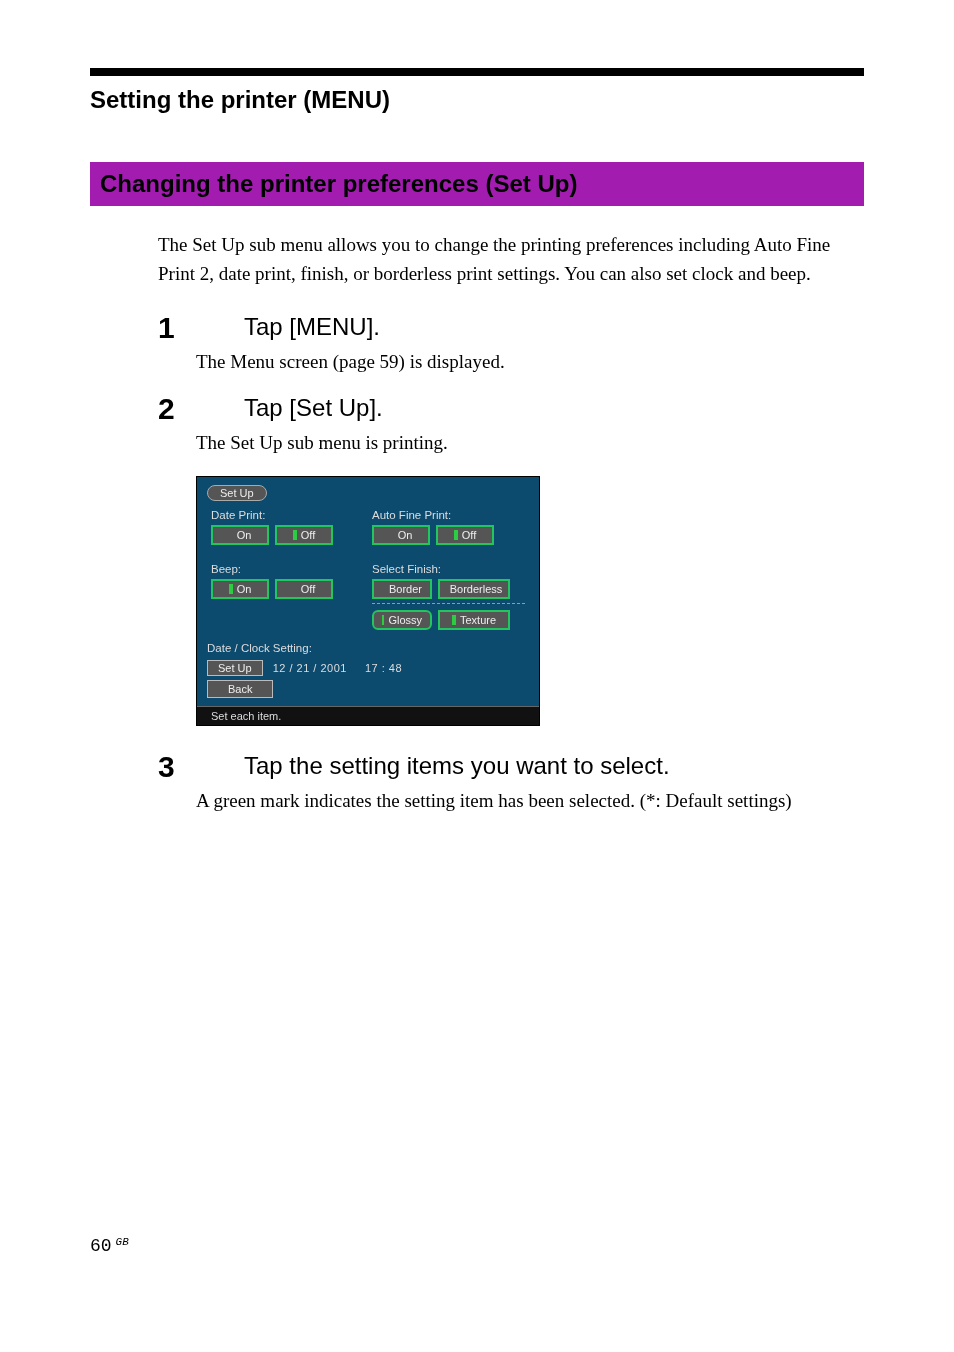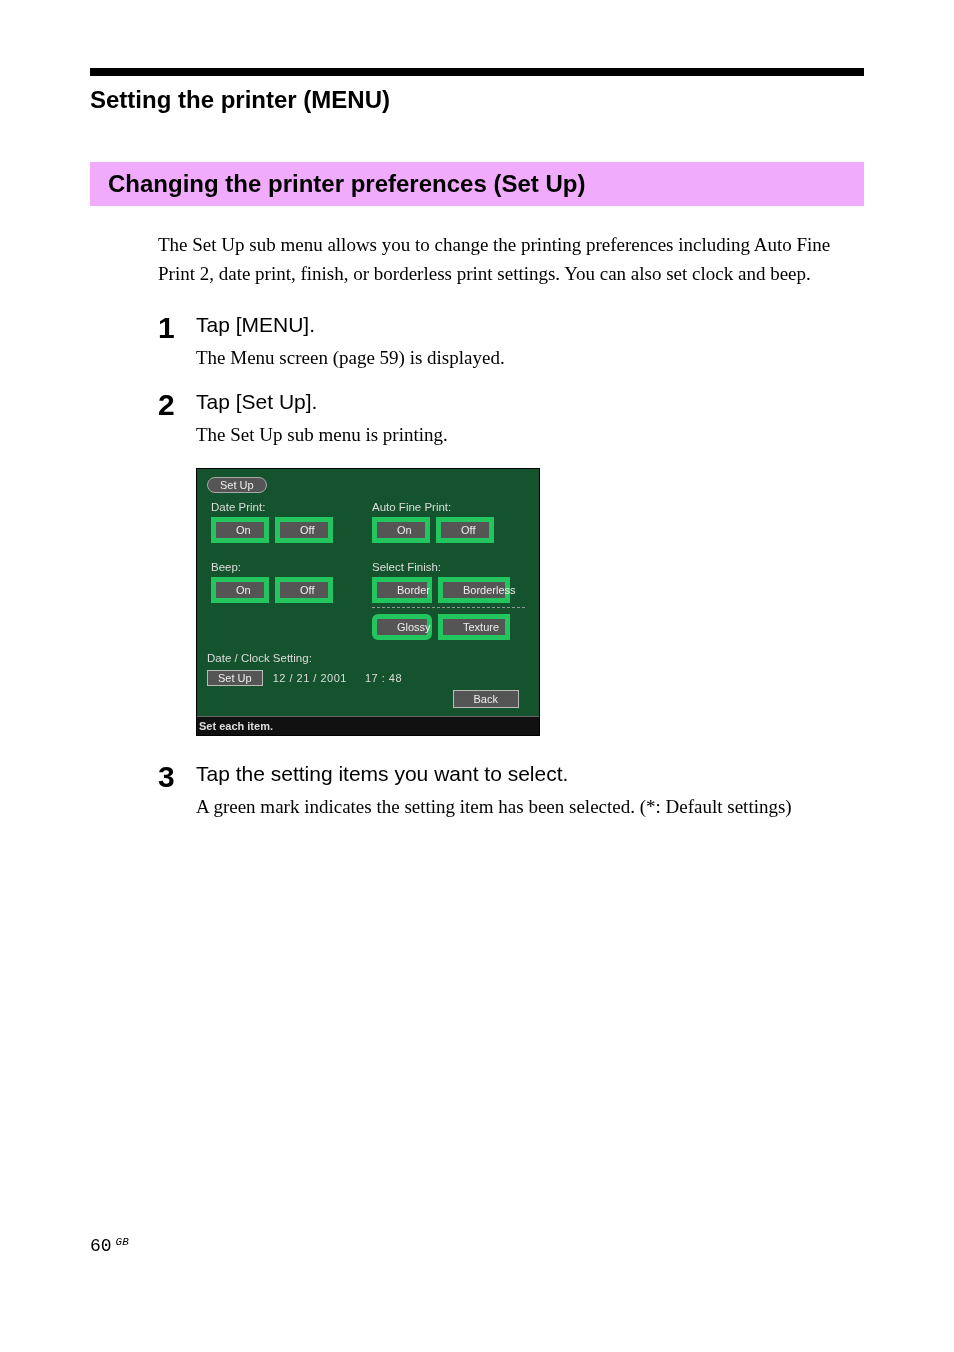--- a/index.html
+++ b/index.html
@@ -1,44 +1,44 @@
 <!DOCTYPE html>
 <html><head>
   <meta charset="utf-8">
   <style>
     * { box-sizing: border-box; margin: 0; padding: 0; }
     html, body { width: 954px; height: 1352px; background: #fff; font-family: Georgia, 'Times New Roman', serif; color: #000; }
     .page { position: relative; width: 954px; height: 1352px; padding: 68px 90px 0 90px; }
     .top-rule { height: 8px; background: #000; width: 100%; margin-bottom: 10px; }
     .chapter { font-family: Arial, Helvetica, sans-serif; font-weight: 700; font-size: 24px; margin-bottom: 48px; }
-    .section-bar { background: #f0abfc; padding: 8px 18px; margin-bottom: 24px; }
+    .section-bar { background: #a21caf; padding: 8px 10px; margin-bottom: 24px; }
     .section-title { font-family: Arial, Helvetica, sans-serif; font-weight: 700; font-size: 24px; }
     .intro { margin-left: 68px; font-size: 19px; line-height: 1.55; margin-bottom: 24px; font-family: 'Book Antiqua', Palatino, Georgia, serif; }
     .step { display: flex; margin-left: 68px; margin-bottom: 18px; }
     .num { font-family: Arial, Helvetica, sans-serif; font-weight: 900; font-size: 30px; width: 38px; line-height: 1; }
     .step-body { flex: 1; }
-    .step-title { font-family: Arial, Helvetica, sans-serif; font-size: 21px; margin-bottom: 6px; }
+    .step-title { font-family: Arial, Helvetica, sans-serif; font-size: 24px; margin-bottom: 6px; margin-left: 48px; }
     .step-desc { font-family: 'Book Antiqua', Palatino, Georgia, serif; font-size: 19px; line-height: 1.55; }
     .screen-wrap { margin-left: 106px; margin-top: 18px; margin-bottom: 26px; }
-    .screen { width: 344px; background: #14532d; color: #e8e8e8; font-family: Arial, Helvetica, sans-serif; font-size: 12px; border: 1px solid #000; }
+    .screen { width: 344px; background: #0c4a6e; color: #e8e8e8; font-family: Arial, Helvetica, sans-serif; font-size: 12px; border: 1px solid #000; }
     .screen-inner { padding: 8px 10px 6px 10px; }
     .tab { display: inline-block; background: #555; color: #eee; border: 1px solid #aaa; border-radius: 10px; padding: 1px 12px; font-size: 11px; margin-bottom: 6px; }
     .row2 { display: flex; }
     .col { width: 50%; padding: 2px 4px; }
     .lbl { color: #ddd; font-size: 11.5px; margin-bottom: 4px; }
     .btns { display: flex; gap: 6px; }
-    .btn { border: 5px solid #22c55e; background: #555; color: #eee; font-size: 11px; padding: 2px 16px; width: 58px; text-align: center; display: flex; align-items: center; gap: 4px; }
+    .btn { border: 2px solid #22c55e; background: #555; color: #eee; font-size: 11px; padding: 2px 8px; width: 58px; text-align: center; display: flex; align-items: center; justify-content: center; gap: 4px; }
     .btn .mark { width: 4px; height: 10px; background: #2ecc40; display: inline-block; }
     .btn.nomark .mark { visibility: hidden; }
     .dashed-sep { border-top: 1px dashed #999; margin: 4px 0 6px 0; }
     .date-row { display: flex; align-items: center; gap: 10px; margin-top: 6px; }
     .btn-small { border: 1px solid #bbb; background: #555; color: #eee; font-size: 11px; padding: 1px 10px; }
     .date-txt { color: #ddd; font-size: 11px; letter-spacing: 0.5px; }
-    .back-row { text-align: right; padding: 6px 10px 4px 0; }
-    .status-bar { background: #111; color: #ddd; font-size: 11px; padding: 3px 2px; border-top: 1px solid #666; font-weight: bold; }
+    .back-row { text-align: left; padding: 6px 10px 4px 0; }
+    .status-bar { background: #111; color: #ddd; font-size: 11px; padding: 3px 14px; border-top: 1px solid #666; }
     .footer { position: absolute; bottom: 96px; left: 90px; font-family: Liberation Mono, monospace; font-size: 18px; }
     .footer sup { font-size: 11px; font-style: italic; margin-left: 4px; vertical-align: top; }
   </style>
 </head>
 <body>
 
 <div class="page">
   <div class="top-rule"></div>
   <div class="chapter">Setting the printer (MENU)</div>
 

